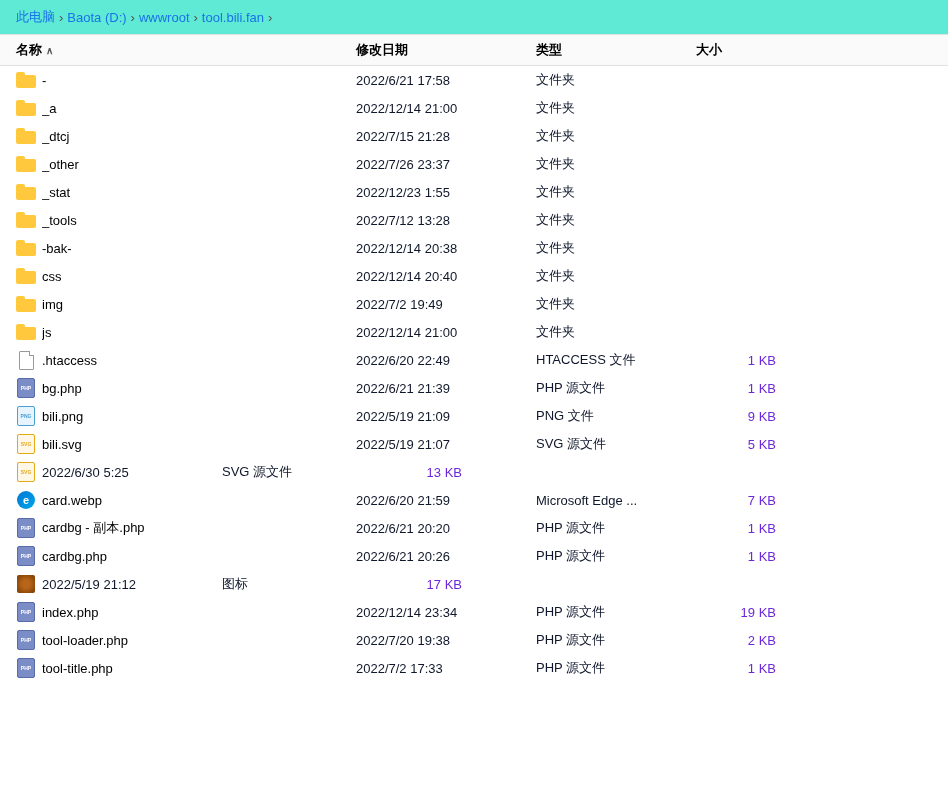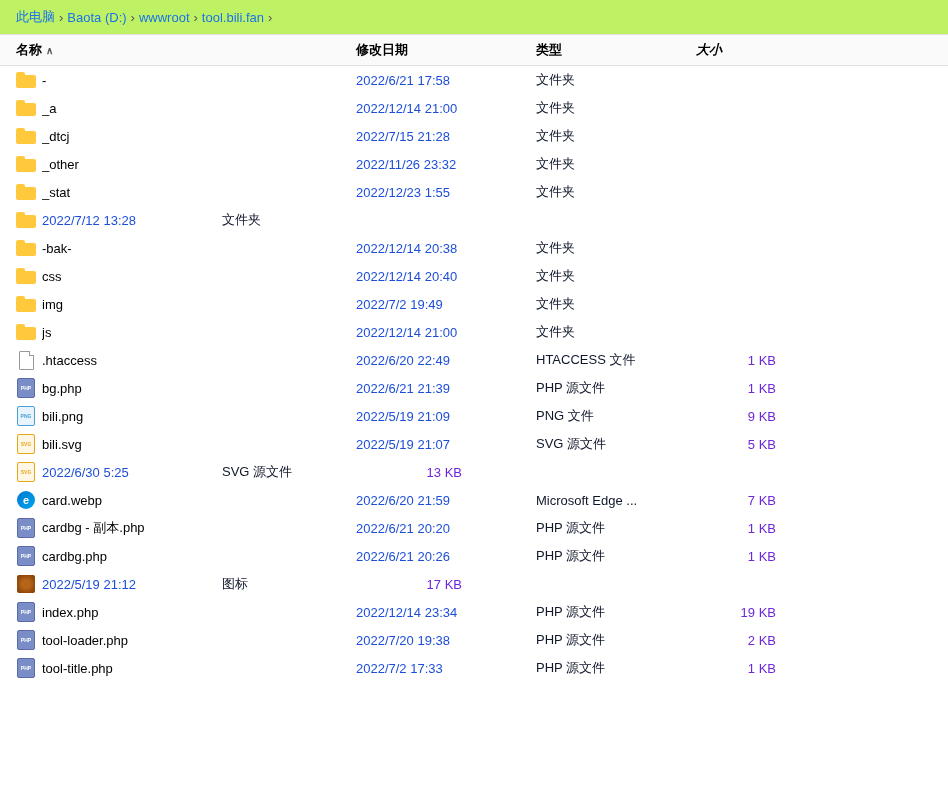--- a/index.html
+++ b/index.html
@@ -13,21 +13,21 @@
       background: #ffffff;
       color: #000000;
       width: 948px;
       height: 789px;
       overflow: hidden;
     }
     .breadcrumb-bar {
       display: flex;
       align-items: center;
       padding: 8px 16px;
-      background: #bef264;
+      background: #5eead4;
       border-bottom: 1px solid #e0e0e0;
       font-size: 13px;
       gap: 4px;
     }
     .breadcrumb-item {
       color: #1a73e8;
       cursor: pointer;
     }
     .breadcrumb-separator {
       color: #555;
@@ -58,21 +58,20 @@
       width: 180px;
       flex-shrink: 0;
     }
     .col-type {
       width: 160px;
       flex-shrink: 0;
     }
     .col-size {
       width: 80px;
       flex-shrink: 0;
-      font-style: italic;
     }
     .sort-arrow {
       font-size: 10px;
       color: #555;
     }
     .file-list {
       overflow-y: auto;
       flex: 1;
     }
     .file-row {
@@ -134,21 +133,21 @@
     .file-name-cell {
       width: 314px;
       flex-shrink: 0;
       white-space: nowrap;
       overflow: hidden;
       text-overflow: ellipsis;
     }
     .file-date-cell {
       width: 180px;
       flex-shrink: 0;
-      color: #1d4ed8;
+      color: #0f172a;
     }
     .file-type-cell {
       width: 160px;
       flex-shrink: 0;
       color: #0f172a;
     }
     .file-size-cell {
       width: 80px;
       flex-shrink: 0;
       text-align: right;
@@ -207,37 +206,38 @@
         <div class="file-name-cell">_dtcj</div>
         <div class="file-date-cell">2022/7/15 21:28</div>
         <div class="file-type-cell">文件夹</div>
         <div class="file-size-cell"></div>
       </div>
       <div class="file-row">
         <div class="file-icon">
           <div class="folder-icon"></div>
         </div>
         <div class="file-name-cell">_other</div>
-        <div class="file-date-cell">2022/11/26 23:32</div>
+        <div class="file-date-cell">2022/7/26 23:37</div>
         <div class="file-type-cell">文件夹</div>
         <div class="file-size-cell"></div>
       </div>
       <div class="file-row">
         <div class="file-icon">
           <div class="folder-icon"></div>
         </div>
         <div class="file-name-cell">_stat</div>
         <div class="file-date-cell">2022/12/23 1:55</div>
         <div class="file-type-cell">文件夹</div>
         <div class="file-size-cell"></div>
       </div>
       <div class="file-row">
         <div class="file-icon">
           <div class="folder-icon"></div>
         </div>
+        <div class="file-name-cell">_tools</div>
         <div class="file-date-cell">2022/7/12 13:28</div>
         <div class="file-type-cell">文件夹</div>
         <div class="file-size-cell"></div>
       </div>
       <div class="file-row">
         <div class="file-icon">
           <div class="folder-icon"></div>
         </div>
         <div class="file-name-cell">-bak-</div>
         <div class="file-date-cell">2022/12/14 20:38</div>

